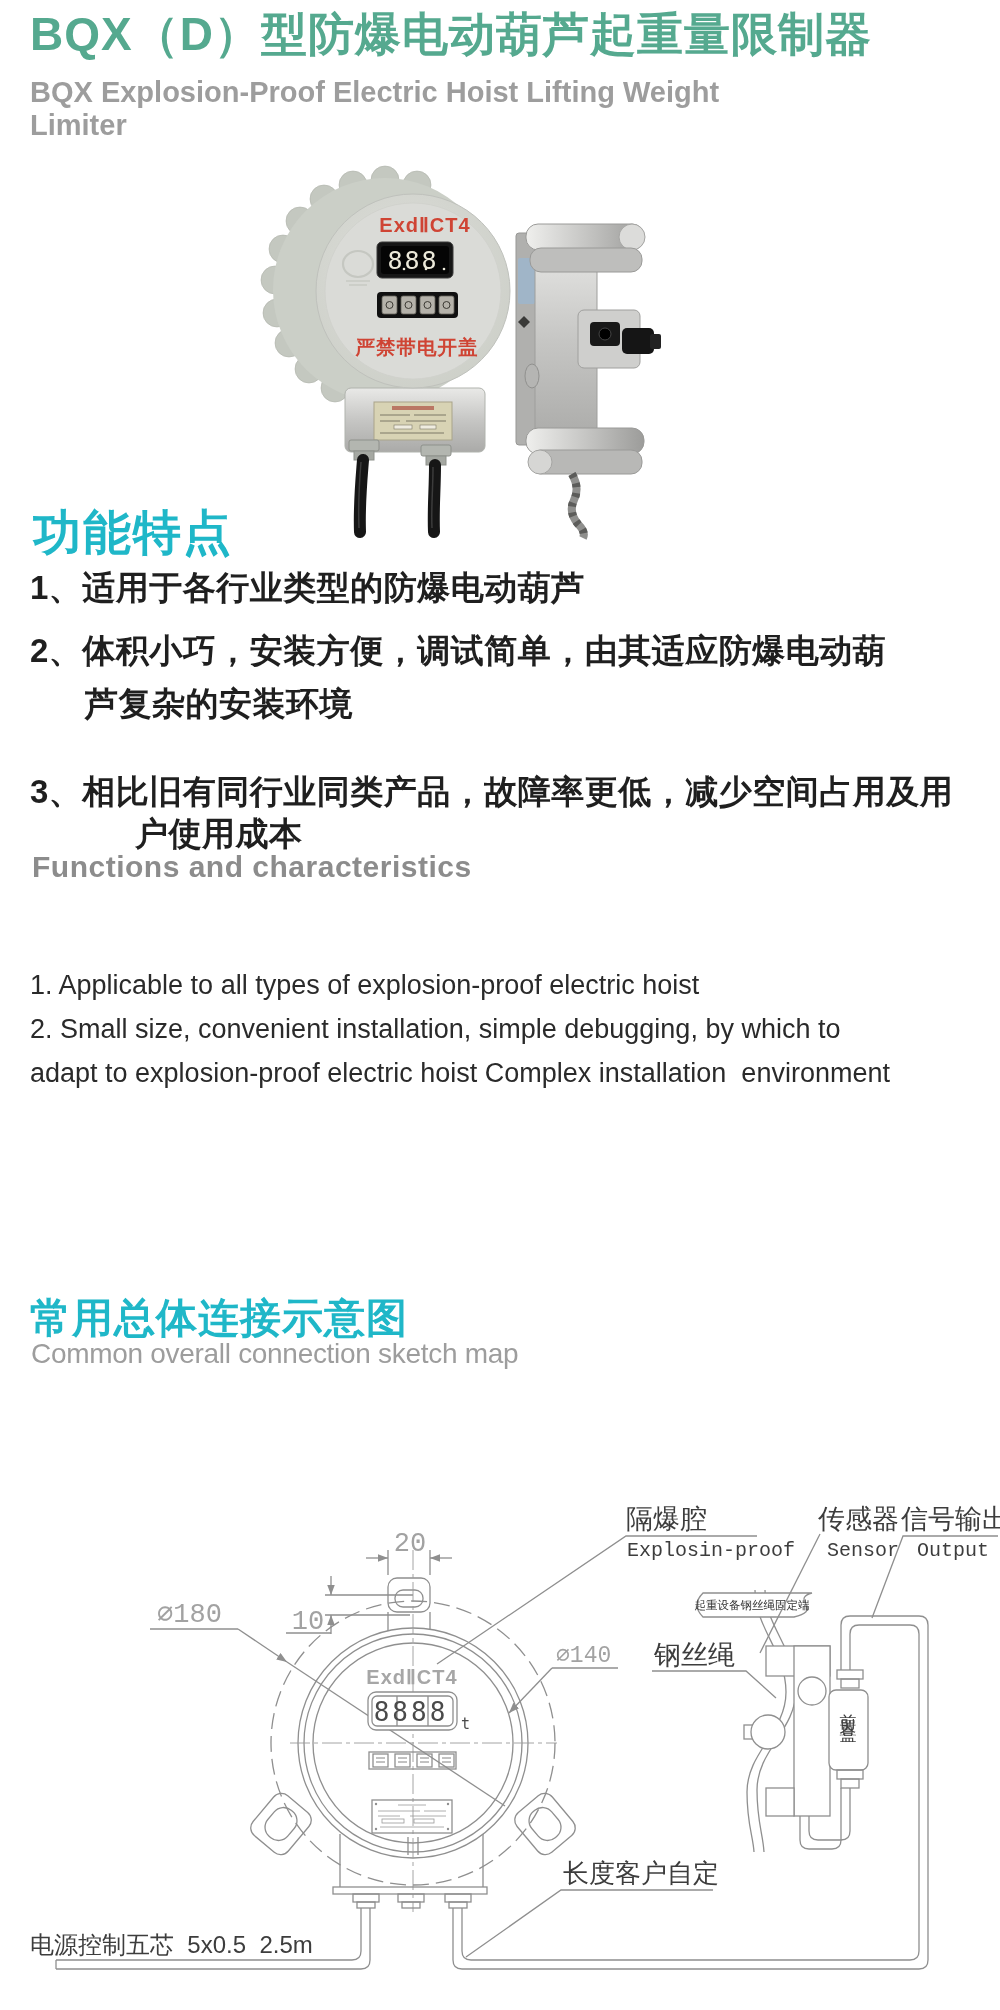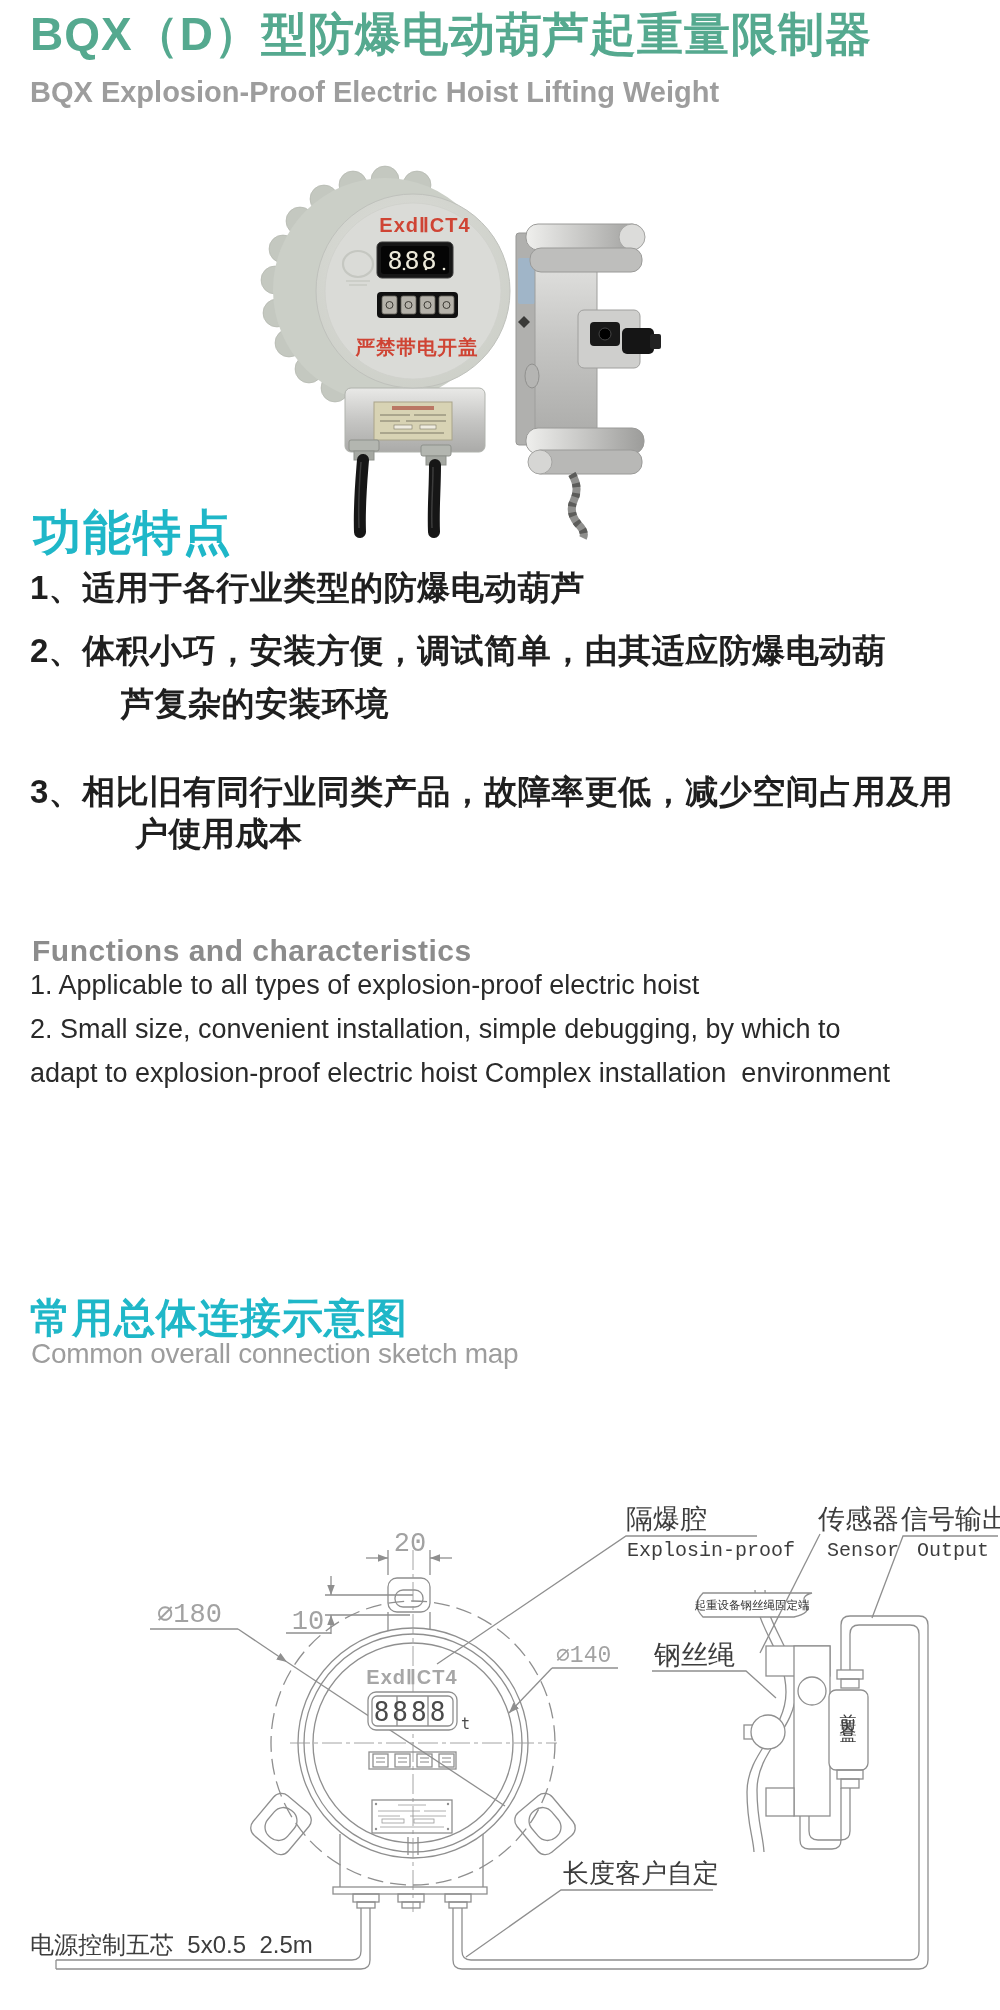--- a/index.html
+++ b/index.html
@@ -18,25 +18,25 @@
     font-size:29px;font-weight:bold;color:#9d9d9d;line-height:33px;
   }
   .feat-heading{
     left:33px;top:501px;font-size:48px;font-weight:bold;color:#1fb7c8;letter-spacing:2px;
   }
   .feat-line{
     left:30px;font-size:33px;font-weight:600;color:#1f1f1f;letter-spacing:0.5px;white-space:pre;
   }
   .fl-0{top:566px;}
   .fl-1{top:629px;}
-  .fl-2{top:682px;left:85px;margin-left:36px;}
+  .fl-2{top:682px;left:85px;}
   .fl-3{top:770px;text-align:right;}
   .fl-4{top:792px;left:135px;margin-top:20px;}
   .en-heading{
-    left:32px;top:934px;font-size:30px;font-weight:bold;color:#8c8c8c;letter-spacing:0.5px;
+    left:32px;top:850px;font-size:30px;font-weight:bold;color:#8c8c8c;letter-spacing:0.5px;
   }
   .en-line{
     left:30px;font-size:27px;color:#2a2a2a;white-space:pre;text-align:center;
   }
   .el-0{top:970px;}
   .el-1{top:1014px;}
   .el-2{top:1058px;}
   .conn-heading{
     left:30px;top:1277px;font-size:41px;font-weight:bold;color:#1fb7c8;letter-spacing:1px;margin-top:14px;
   }
@@ -61,20 +61,21 @@
   .dline{stroke:#8f8f8f;stroke-width:1.3;fill:none;}
   .dfill{stroke:#8f8f8f;stroke-width:1.3;fill:#ffffff;}
   .dthin{stroke:#9a9a9a;stroke-width:0.9;fill:none;}
 </style>
 </head>
 <body>
 
 <div class="abs page-title">BQX（D）型防爆电动葫芦起重量限制器</div>
 <div class="abs page-subtitle">
   <div>BQX Explosion-Proof Electric Hoist Lifting Weight</div>
+  <div>Limiter</div>
 </div>
 
 <svg class="abs" style="left:180px;top:140px;" width="500" height="400" viewBox="0 0 500 400">
   <defs>
     <linearGradient id="metalV" x1="0" y1="0" x2="0" y2="1">
       <stop offset="0" stop-color="#e9e9e7"></stop>
         <stop offset="0.5" stop-color="#c6c6c4"></stop>
         <stop offset="1" stop-color="#aaaaa8"></stop>
     </linearGradient>
     <linearGradient id="metalH" x1="0" y1="0" x2="1" y2="0">

